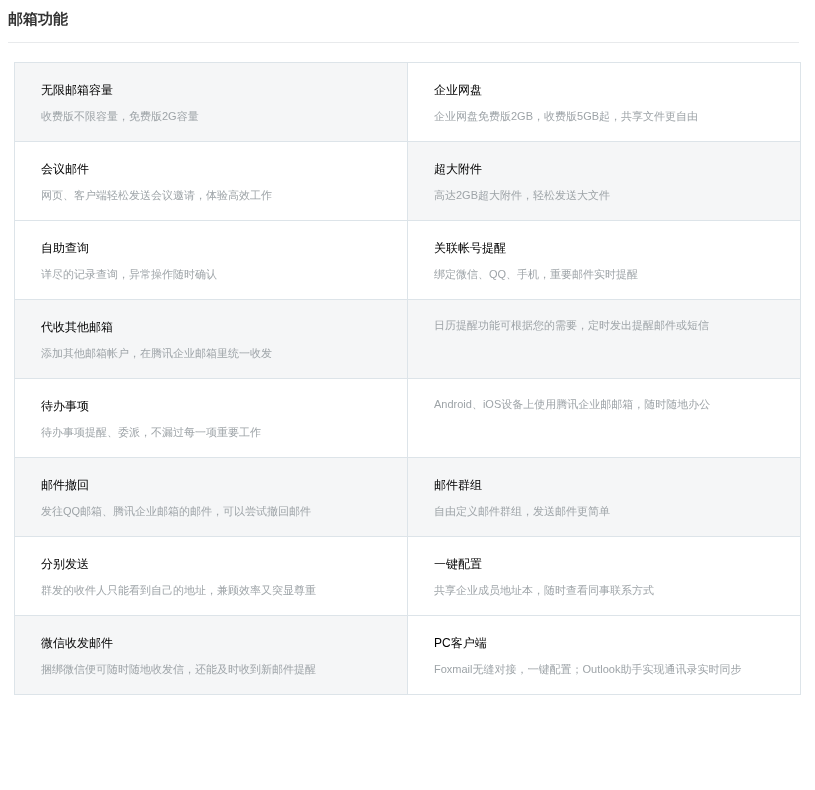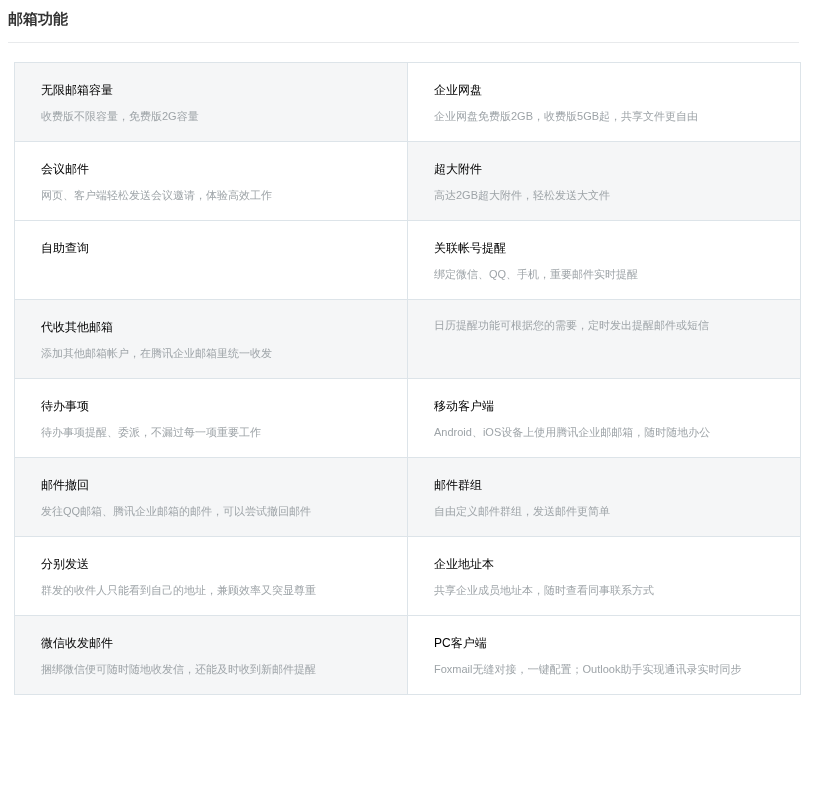--- a/index.html
+++ b/index.html
@@ -63,20 +63,21 @@
   </div>
 
 
   <div class="feature-card shaded">
     <div class="feature-title">超大附件</div>
     <div class="feature-desc">高达2GB超大附件，轻松发送大文件</div>
   </div>
 
   <div class="feature-card">
     <div class="feature-title">自助查询</div>
+    <div class="feature-desc">详尽的记录查询，异常操作随时确认</div>
   </div>
 
   <div class="feature-card">
     <div class="feature-title">关联帐号提醒</div>
     <div class="feature-desc">绑定微信、QQ、手机，重要邮件实时提醒</div>
   </div>
 
   <div class="feature-card shaded">
     <div class="feature-title">代收其他邮箱</div>
     <div class="feature-desc">添加其他邮箱帐户，在腾讯企业邮箱里统一收发</div>
@@ -85,41 +86,40 @@
   <div class="feature-card shaded">
     <div class="feature-desc">日历提醒功能可根据您的需要，定时发出提醒邮件或短信</div>
   </div>
 
   <div class="feature-card">
     <div class="feature-title">待办事项</div>
     <div class="feature-desc">待办事项提醒、委派，不漏过每一项重要工作</div>
   </div>
 
   <div class="feature-card">
-    <div class="feature-title">移动客户端</div>
     <div class="feature-desc">Android、iOS设备上使用腾讯企业邮邮箱，随时随地办公</div>
   </div>
 
   <div class="feature-card shaded">
     <div class="feature-title">邮件撤回</div>
     <div class="feature-desc">发往QQ邮箱、腾讯企业邮箱的邮件，可以尝试撤回邮件</div>
   </div>
 
   <div class="feature-card shaded">
     <div class="feature-title">邮件群组</div>
     <div class="feature-desc">自由定义邮件群组，发送邮件更简单</div>
   </div>
 
   <div class="feature-card">
     <div class="feature-title">分别发送</div>
     <div class="feature-desc">群发的收件人只能看到自己的地址，兼顾效率又突显尊重</div>
   </div>
 
   <div class="feature-card">
-    <div class="feature-title">企业地址本</div>
+    <div class="feature-title">一键配置</div>
     <div class="feature-desc">共享企业成员地址本，随时查看同事联系方式</div>
   </div>
 
 
   <div class="feature-card shaded">
     <div class="feature-title">微信收发邮件</div>
     <div class="feature-desc">捆绑微信便可随时随地收发信，还能及时收到新邮件提醒</div>
   </div>
 
   <div class="feature-card">

